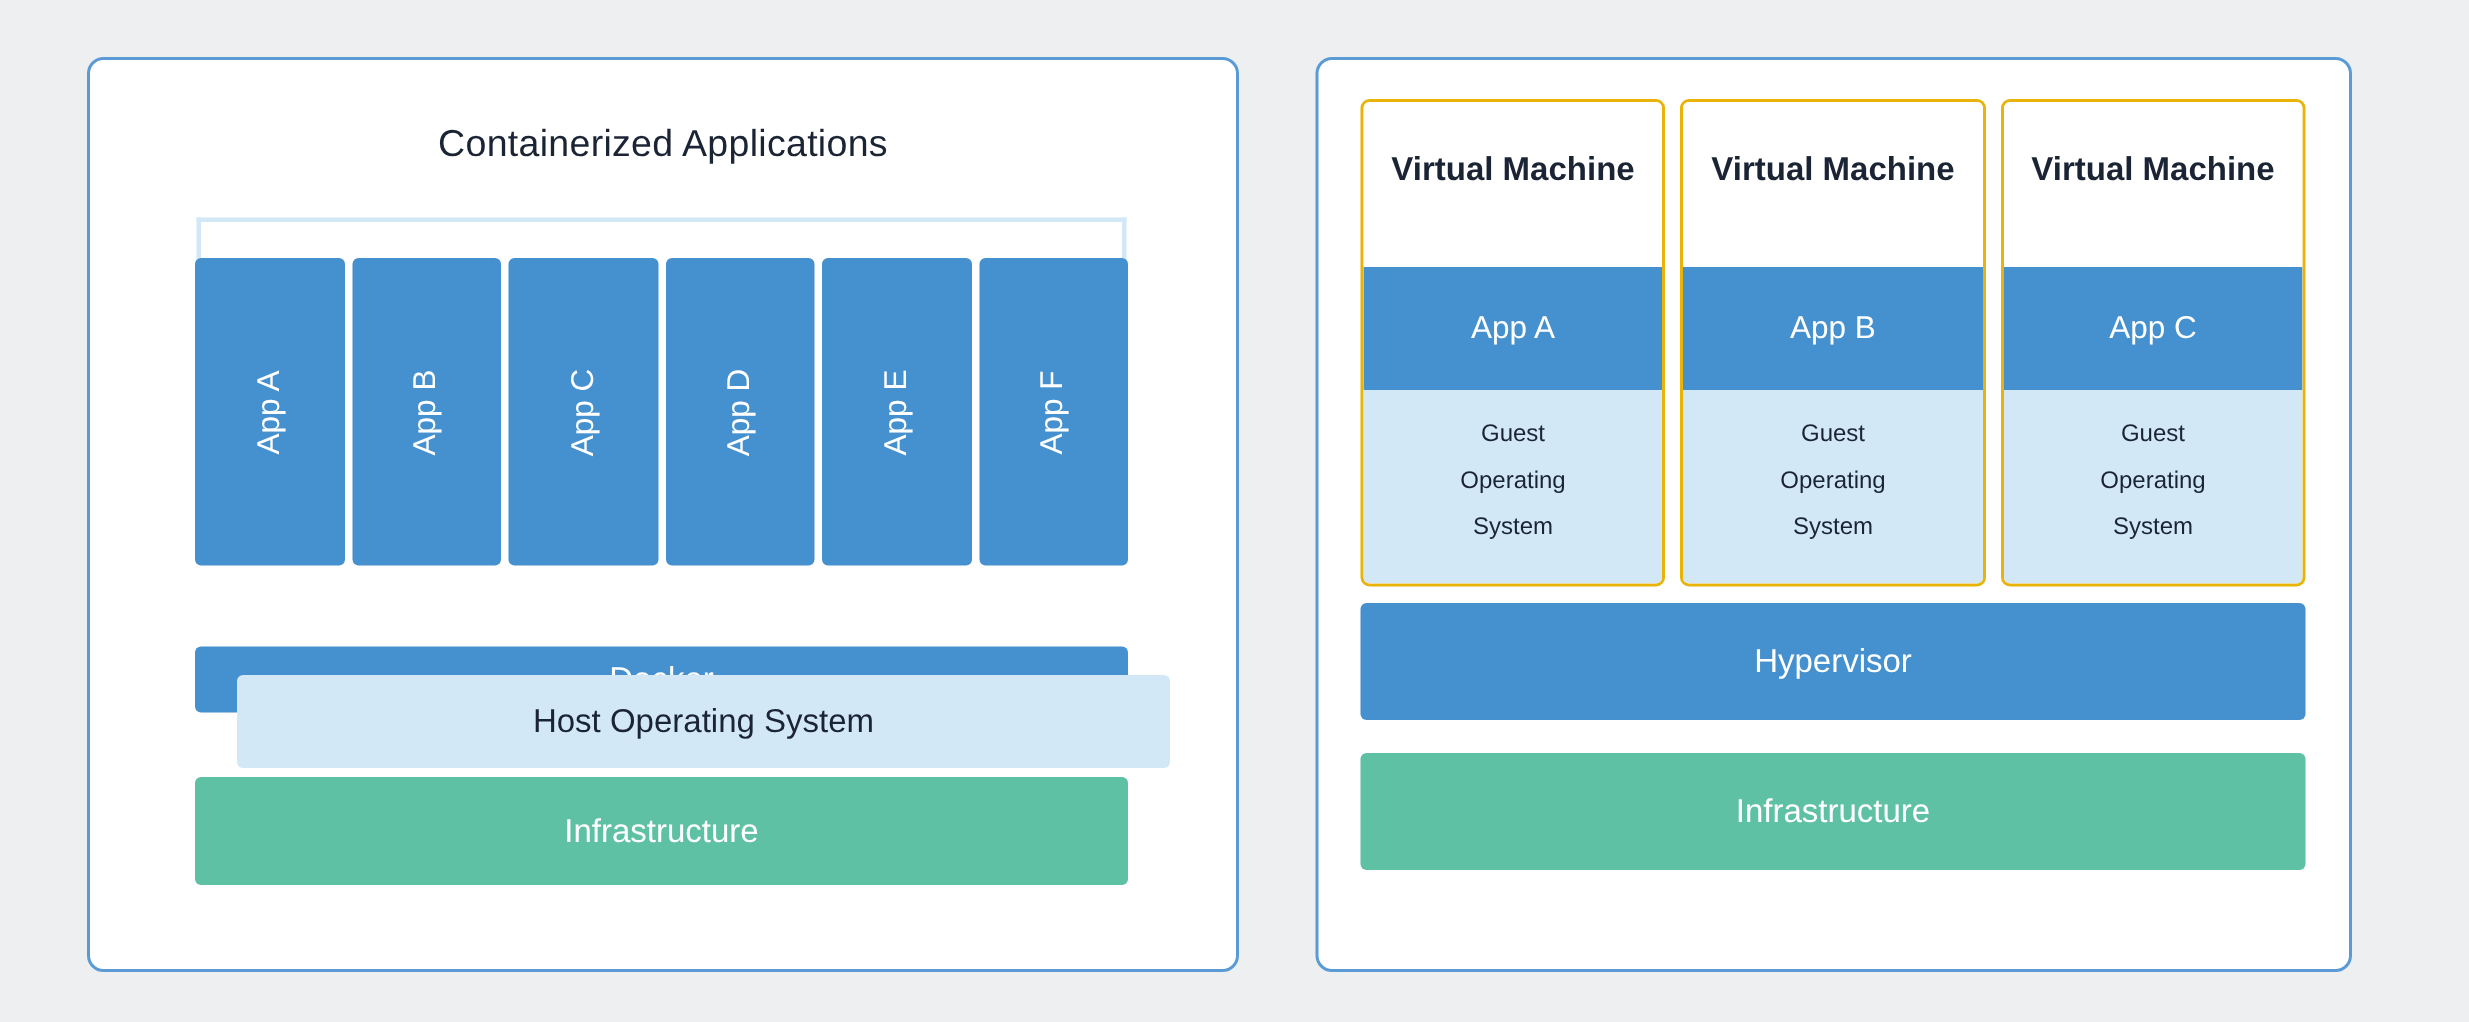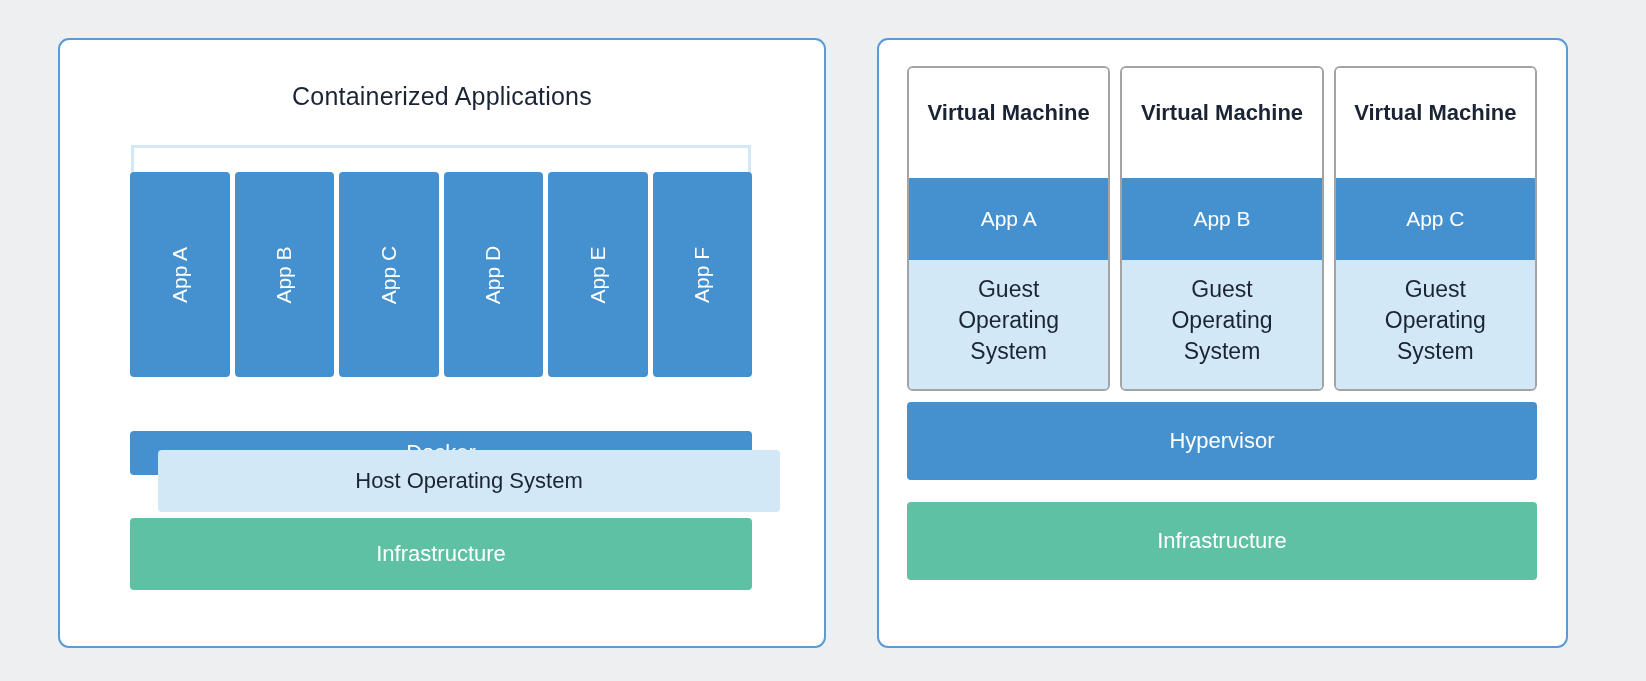--- a/index.html
+++ b/index.html
@@ -116,21 +116,21 @@
     position: absolute;
     left: 28px;
     top: 26px;
     width: 630px;
     height: 325px;
     display: flex;
     gap: 10px;
   }
   .vm-card {
     flex: 1 1 0;
-    border: 2px solid #a3a3a3;
+    border: 2px solid #eab308;
     border-radius: 6px;
     background: #ffffff;
     box-sizing: border-box;
     display: flex;
     flex-direction: column;
     overflow: hidden;
   }
   .vm-header {
     height: 110px;
     display: flex;
@@ -149,21 +149,21 @@
     color: #ffffff;
     font-size: 21px;
     display: flex;
     align-items: center;
     justify-content: center;
   }
   .vm-guest {
     flex: 1 1 auto;
     background: #d3e8f7;
     color: #1b2434;
-    font-size: 23px;
+    font-size: 16px;
     line-height: 31px;
     display: flex;
     align-items: center;
     justify-content: center;
     text-align: center;
     padding-bottom: 8px;
     box-sizing: border-box;
   }
   .vm-guest span { display: block; }
 

